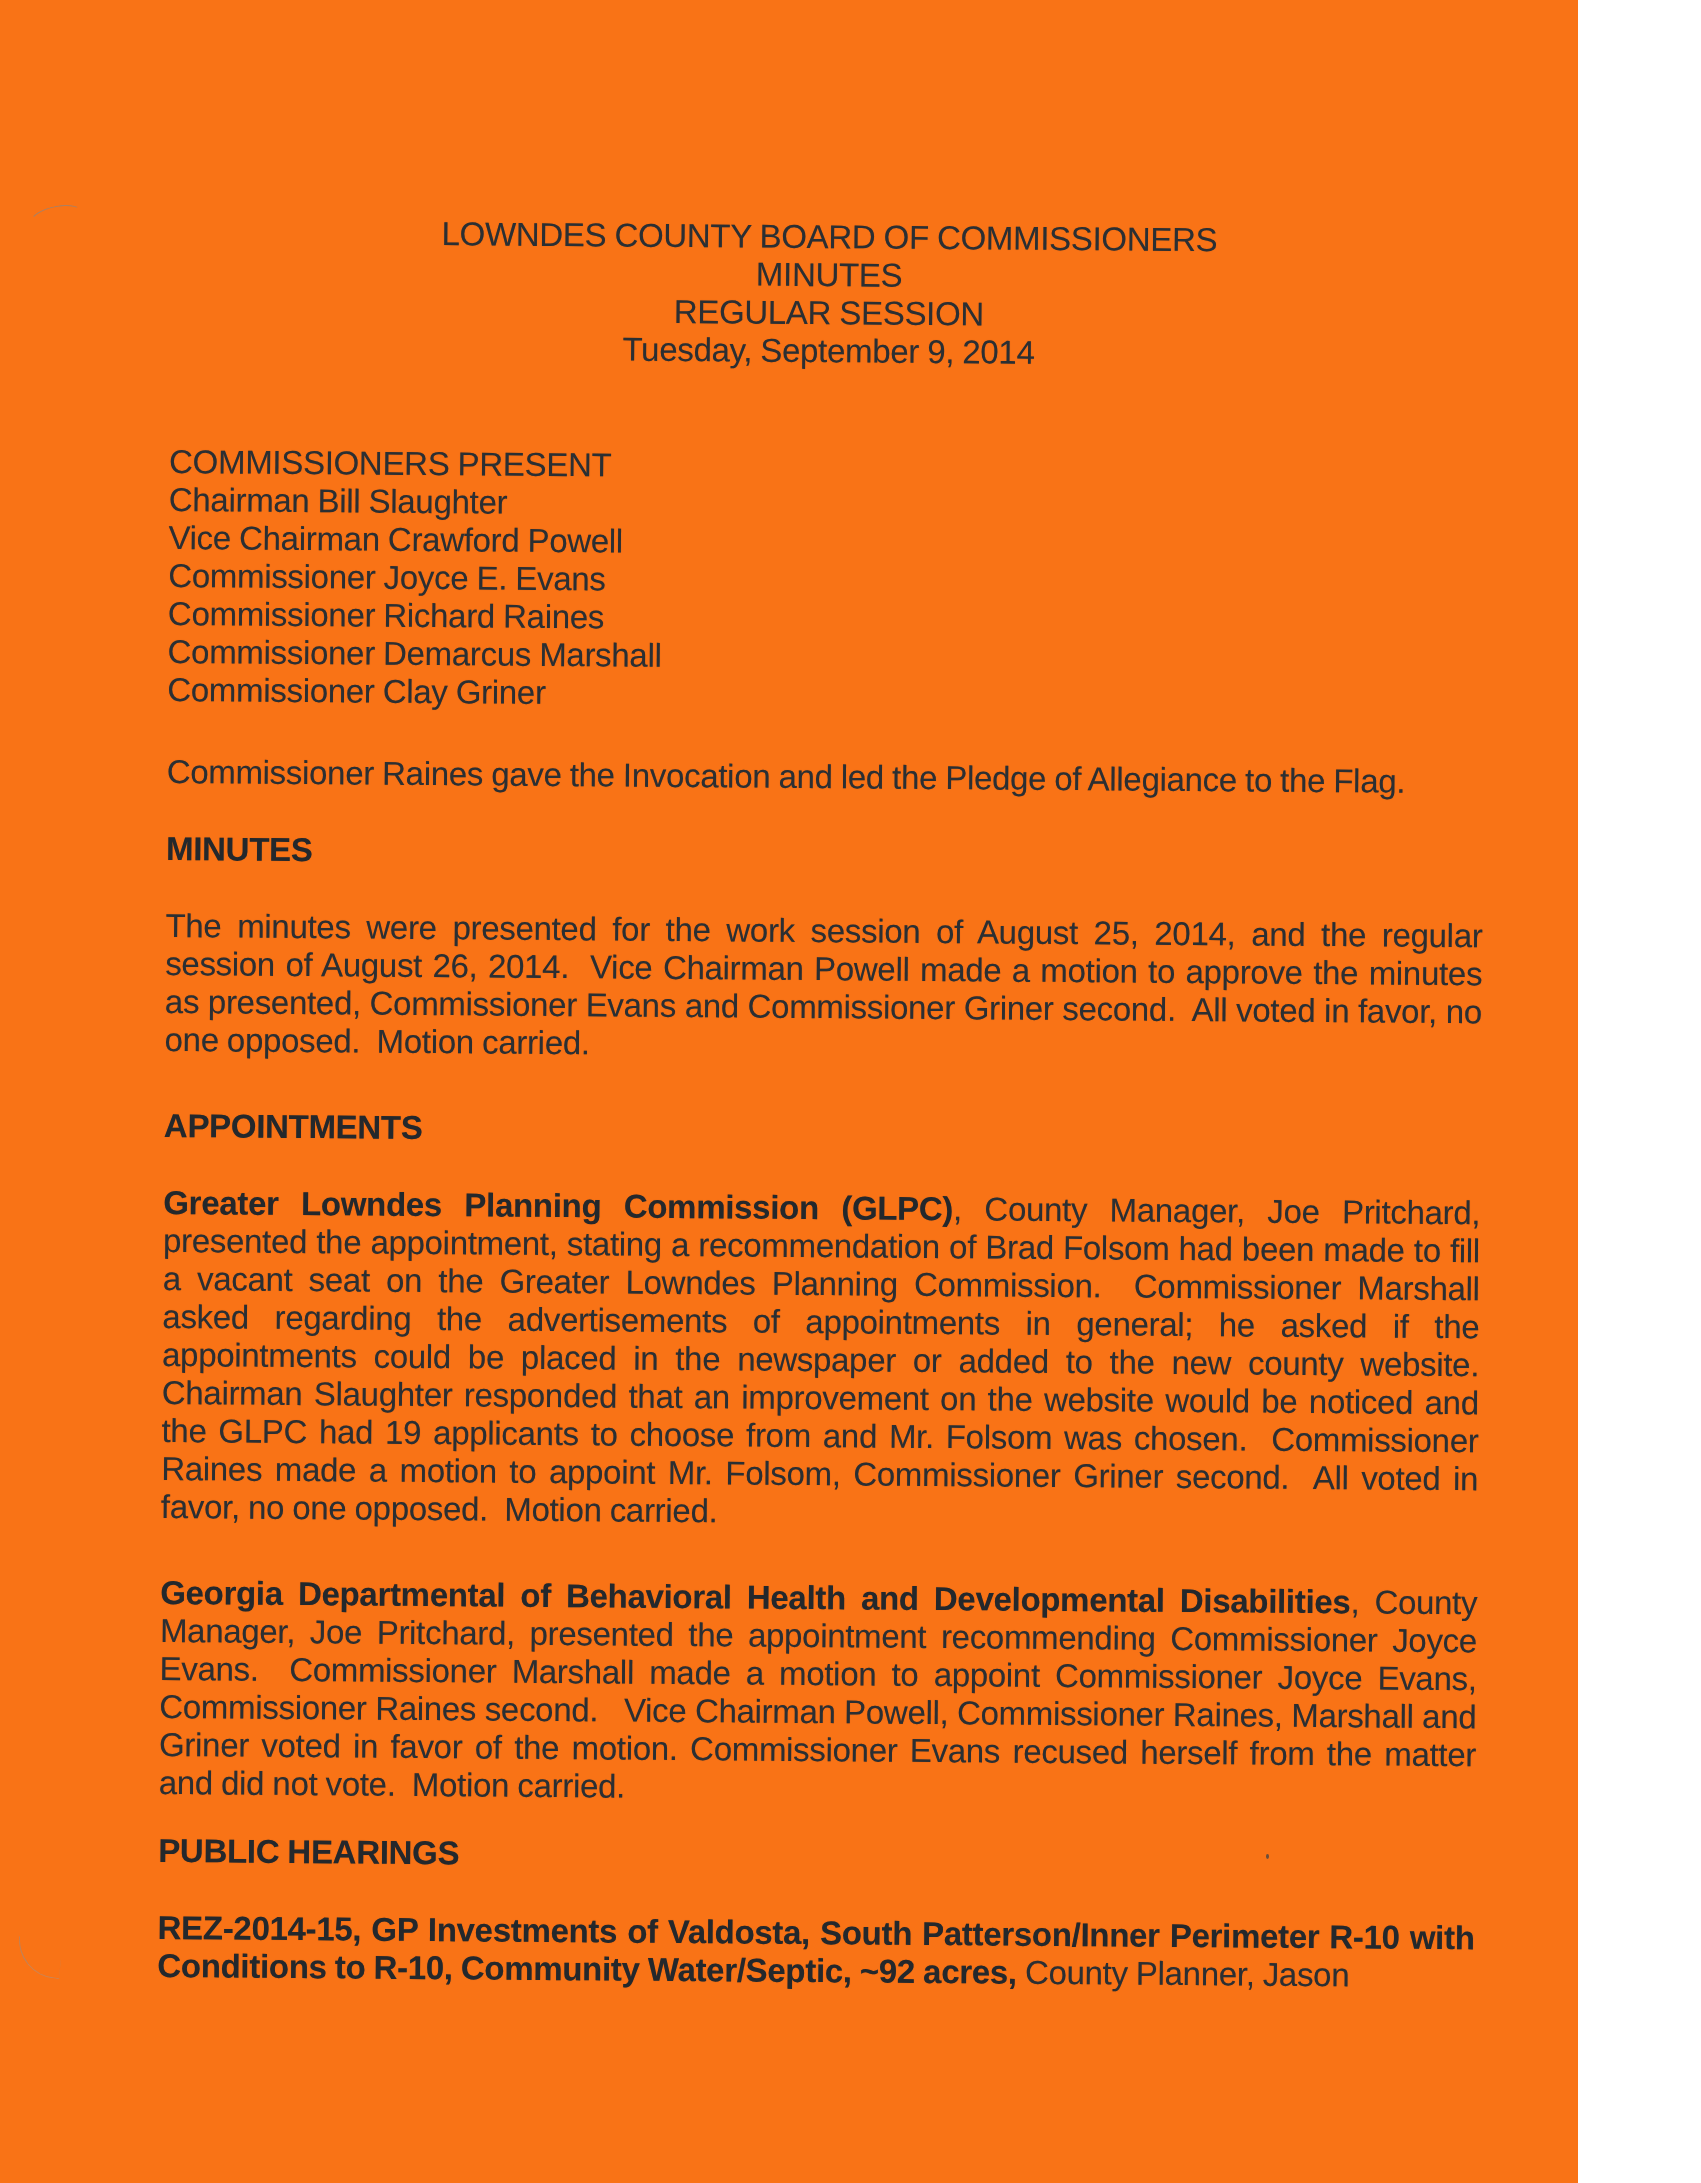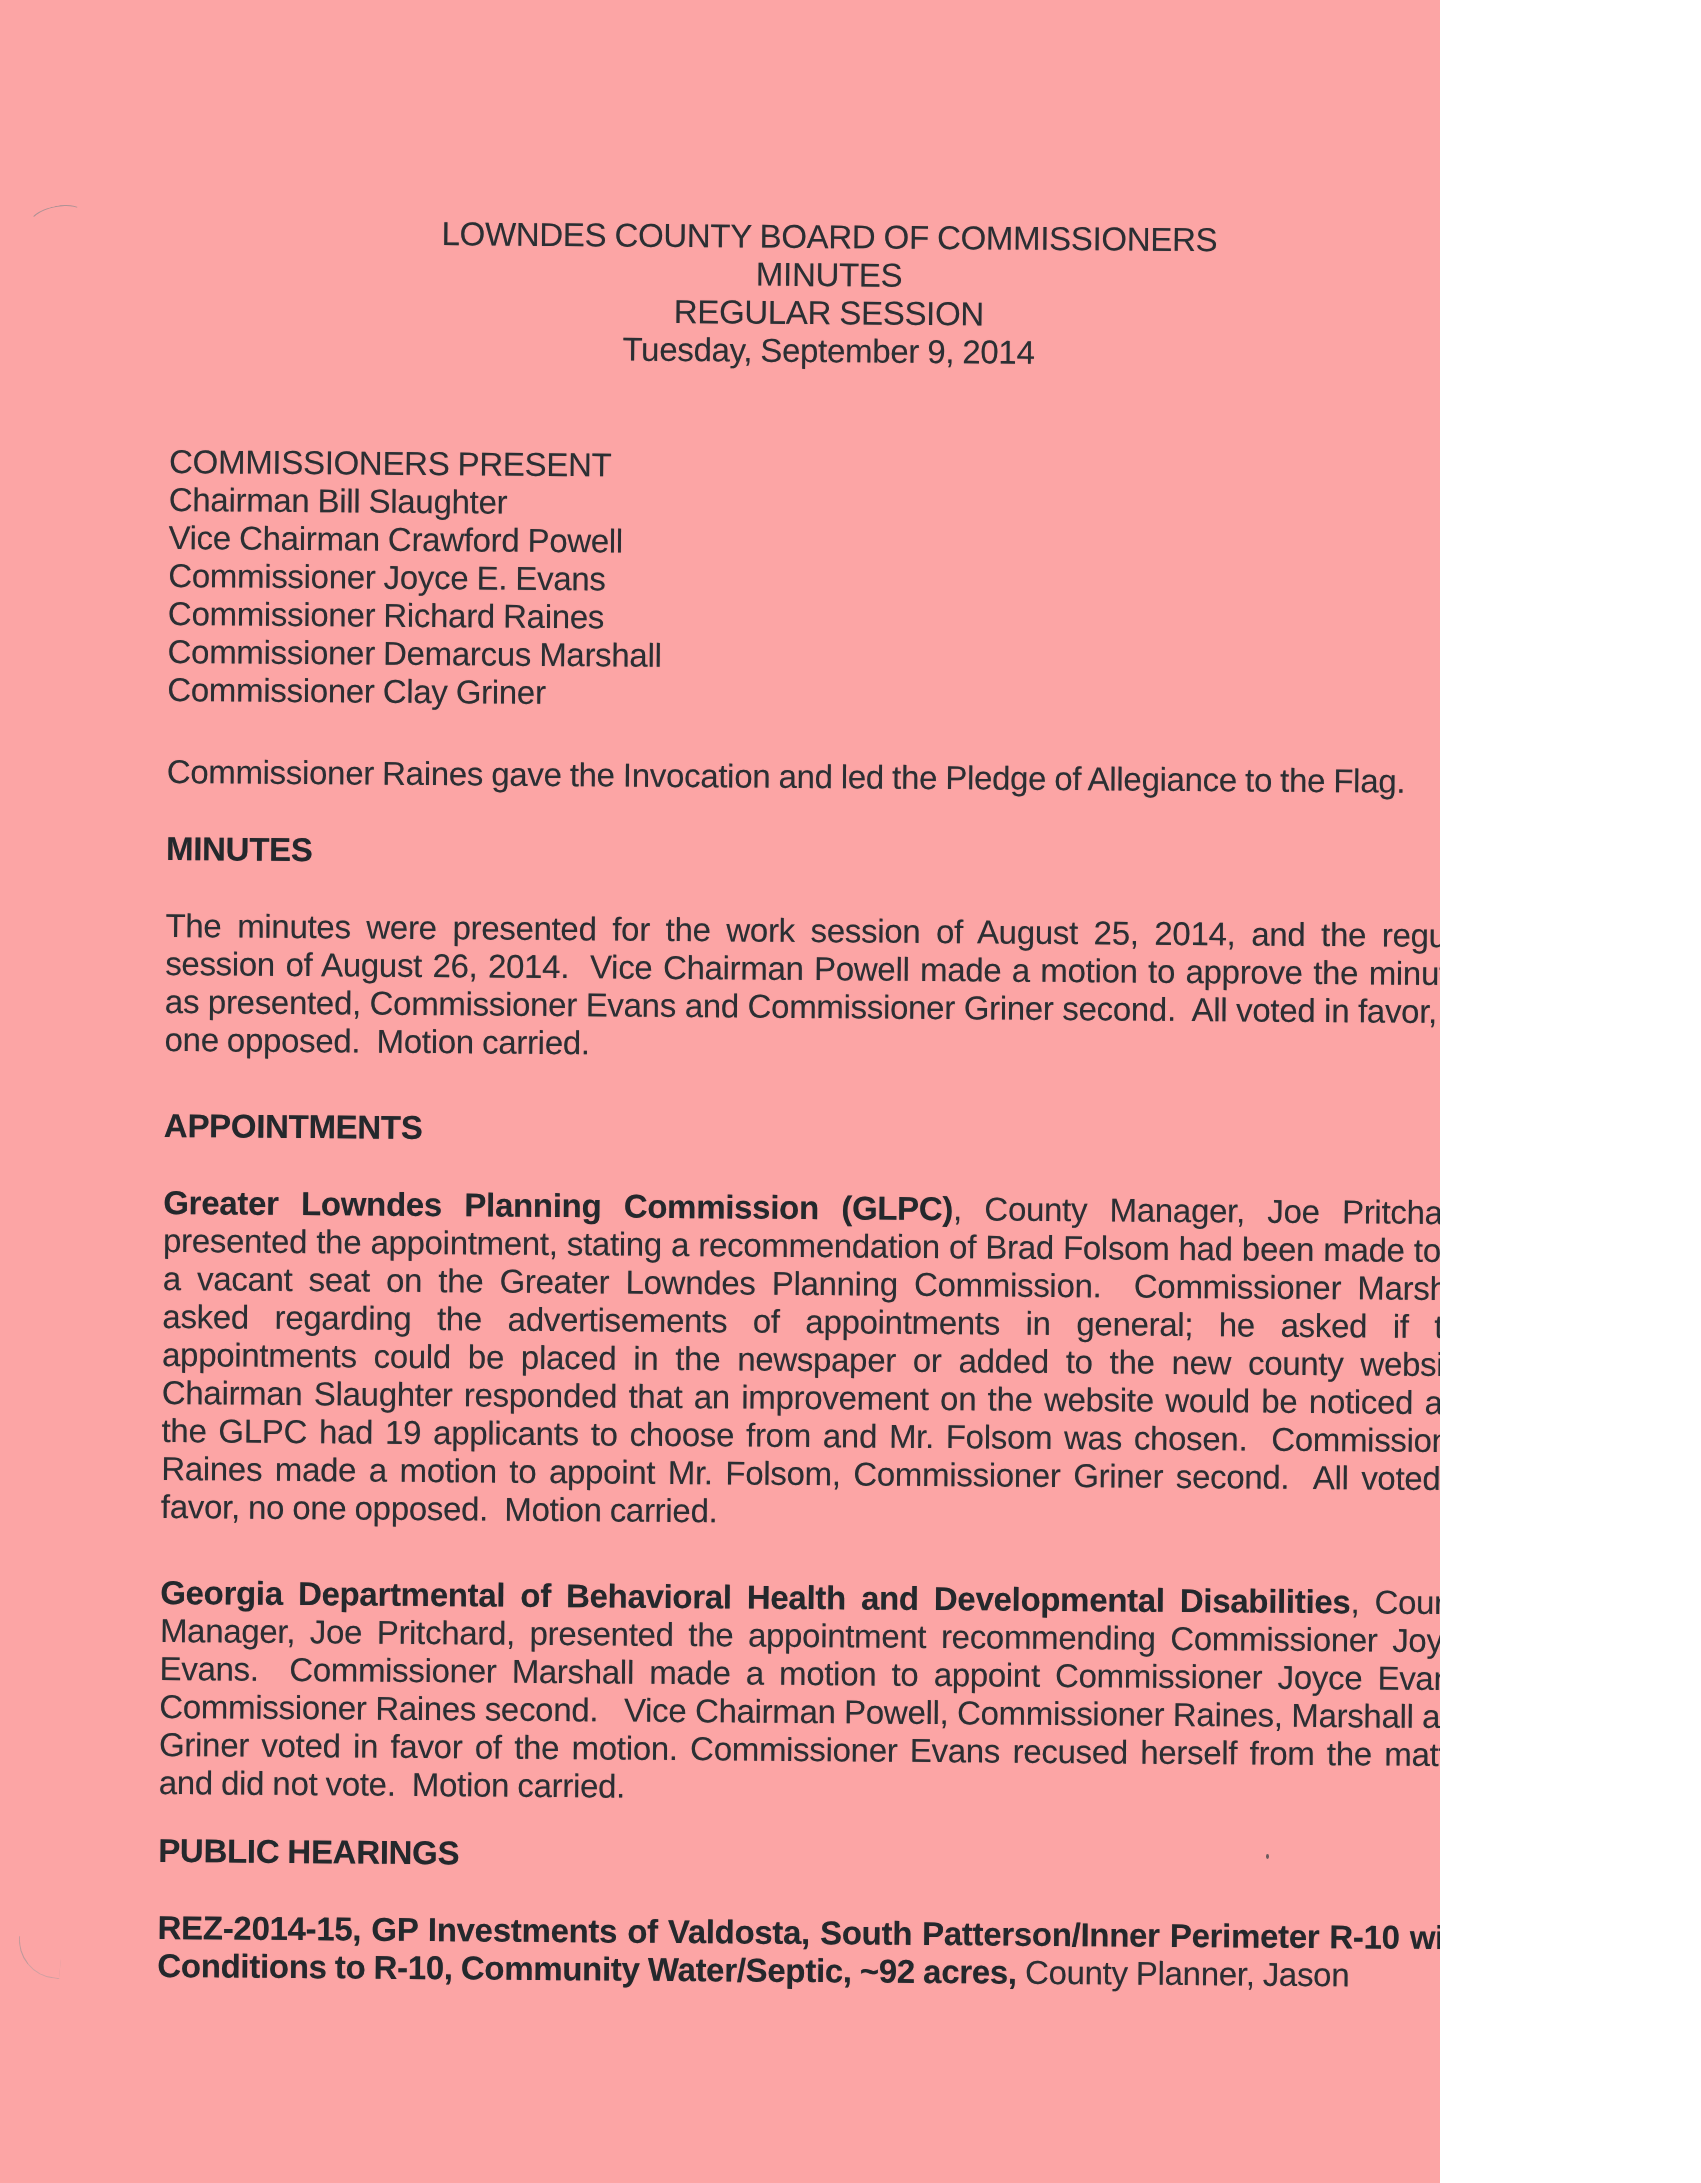--- a/index.html
+++ b/index.html
@@ -1,20 +1,20 @@
 <!DOCTYPE html>
 <html style="font-size:10.7px"><head>
 <meta charset="utf-8">
 <style>
   html, body { margin: 0; padding: 0; background: #ffffff; }
   .page {
     position: relative;
-    width: 1440px;
+    width: 1578px;
     height: 2183px;
-    background: #fca5a5;
+    background: #f97316;
     overflow: hidden;
     font-family: "Liberation Sans", sans-serif;
     color: #2b2f33;
   }
   .content {
     position: absolute;
     left: 0; top: 0;
     width: 1702px;
     box-sizing: border-box;
     padding: 213px 214px 0 171px;

